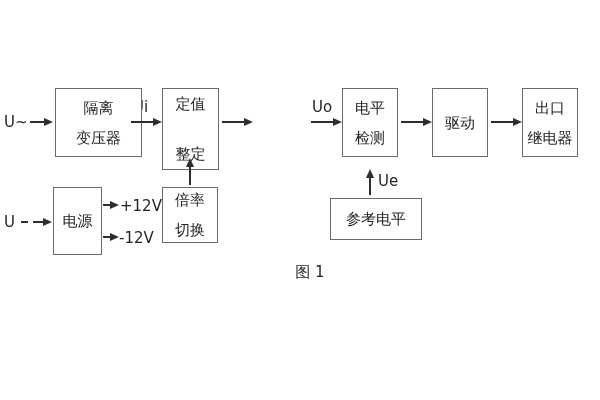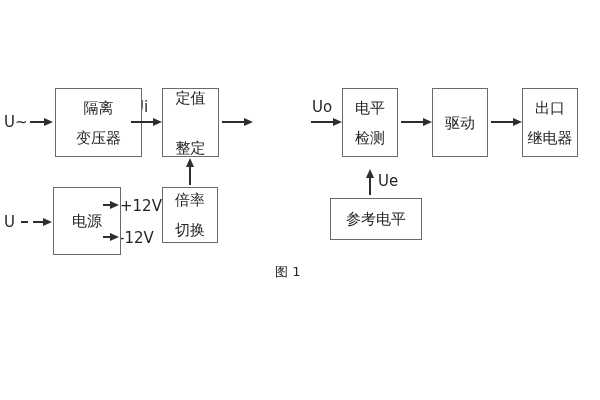--- a/index.html
+++ b/index.html
@@ -20,31 +20,31 @@
   .hline{position:absolute;height:2px;background:#2e2e2e;}
   .arr-r::after{
     content:'';position:absolute;right:-8px;top:-3.5px;width:0;height:0;
     border-left:9px solid #2e2e2e;border-top:4.5px solid transparent;border-bottom:4.5px solid transparent;
   }
   .vline{position:absolute;width:2px;background:#2e2e2e;}
   .arr-u::after{
     content:'';position:absolute;top:-8px;left:-3.5px;width:0;height:0;
     border-bottom:9px solid #2e2e2e;border-left:4.5px solid transparent;border-right:4.5px solid transparent;
   }
-  .caption{position:absolute;font-size:13px;color:#242424;text-align:left;}
+  .caption{position:absolute;font-size:15px;color:#242424;text-align:center;}
 
   
   #box-isolation{left:55px;top:88px;width:87px;height:69px;}
-  #box-setting{left:162px;top:88px;width:57px;height:69px;gap:20px;}
+  #box-setting{left:162px;top:88px;width:57px;height:82px;gap:20px;}
   #box-rectifier{left:253px;top:88px;width:56px;height:69px;}
   #box-level{left:342px;top:88px;width:56px;height:69px;}
   #box-drive{left:432px;top:88px;width:56px;height:69px;}
   #box-output{left:522px;top:88px;width:56px;height:69px;}
   
-  #box-power{left:53px;top:187px;width:68px;height:68px;}
+  #box-power{left:53px;top:187px;width:49px;height:68px;}
   #box-multiplier{left:162px;top:187px;width:56px;height:56px;}
   #box-reference{left:330px;top:198px;width:92px;height:42px;}
 
   
   #lbl-u-ac{left:4px;top:114px;}
   #lbl-ui{left:133px;top:99px;}
   #lbl-uo{left:312px;top:99px;}
   #lbl-ue{left:378px;top:173px;}
   #lbl-u-dc{left:4px;top:214px;}
   #lbl-plus12{left:120px;top:198px;}

